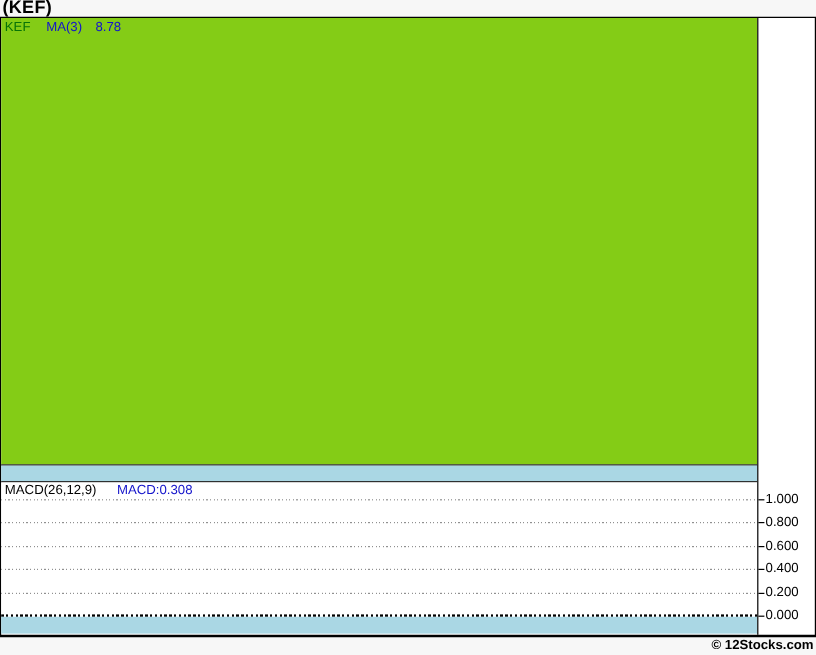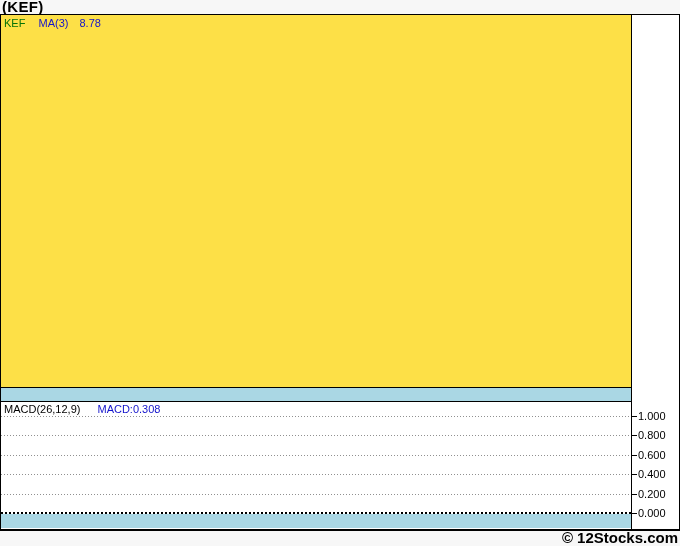--- a/index.html
+++ b/index.html
@@ -32,21 +32,21 @@
     border: 1px solid #000;
     border-bottom-width: 2px;
     background: #ffffff;
   }
   .content { position: absolute; left: 0; top: 0; width: 678px; height: 514px; }
 
   
   .main-panel {
     position: absolute; left: 0; top: 0;
     width: 630px; height: 372px;
-    background: #fde047;
+    background: #84cc16;
   }
   .legend {
     position: absolute; left: 3px; top: 2px;
     font-size: 11px; line-height: 12px;
     white-space: nowrap;
   }
   .sym  { color: #077307; margin-right: 10px; }
   .ma   { color: #1313cb; margin-right: 8px; }
   .blk  { color: #000; margin-right: 14px; }
 
@@ -93,21 +93,21 @@
   .tick-label {
     position: absolute; left: 6px;
     font-size: 11px; line-height: 12px;
     color: #000;
     white-space: nowrap;
   }
 
   .credit {
     position: absolute;
     right: 2px; top: 531px;
-    font-size: 15px;
+    font-size: 11px;
     font-weight: bold;
     color: #000;
     line-height: 14px;
   }
 </style>
 </head>
 <body>
 
 <div class="page">
 

